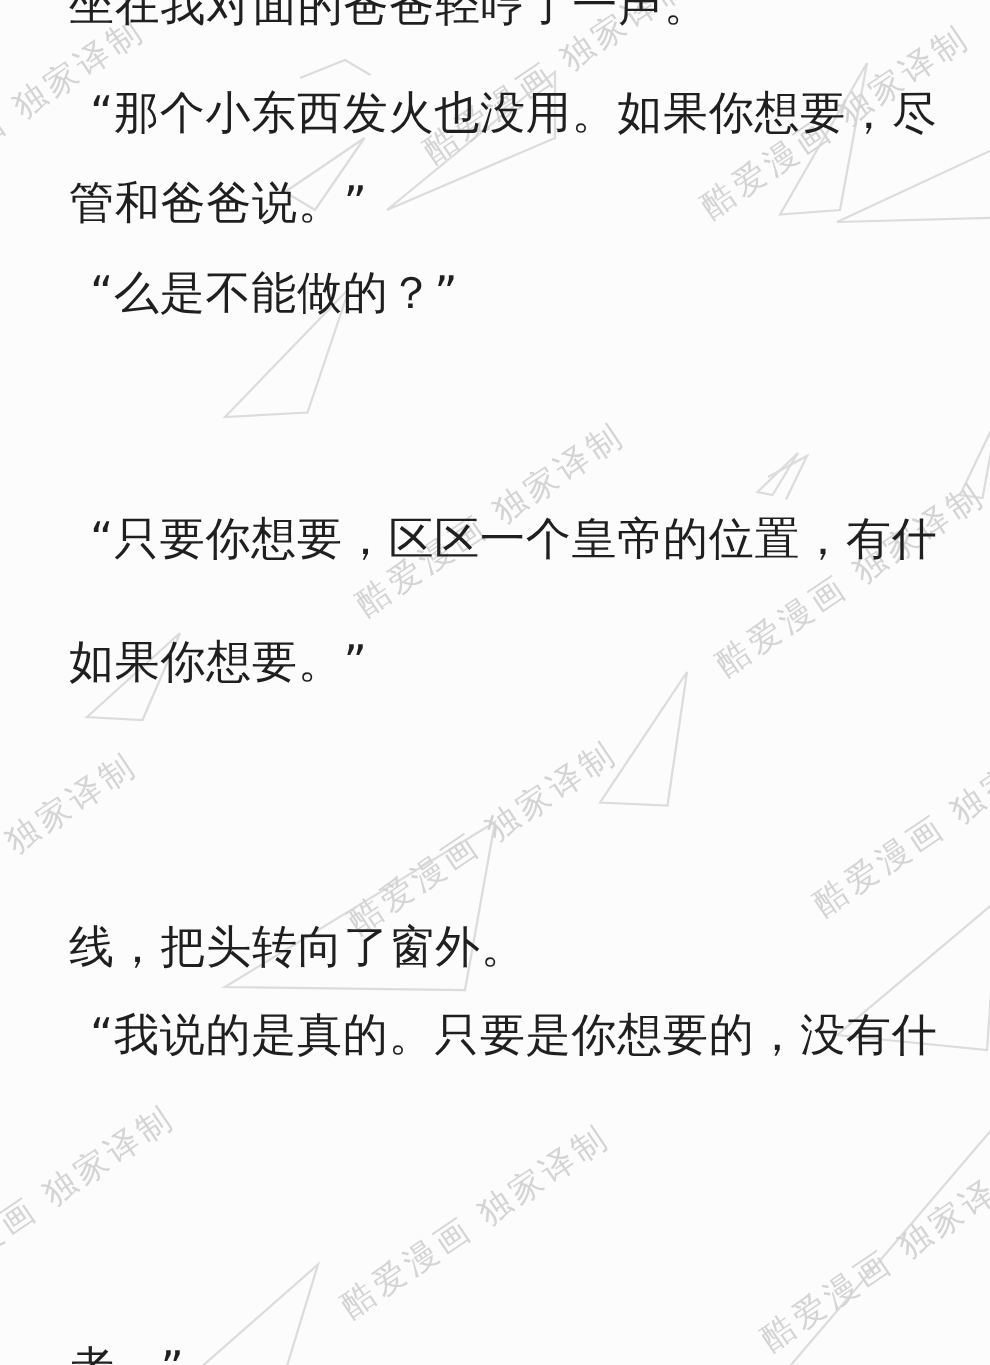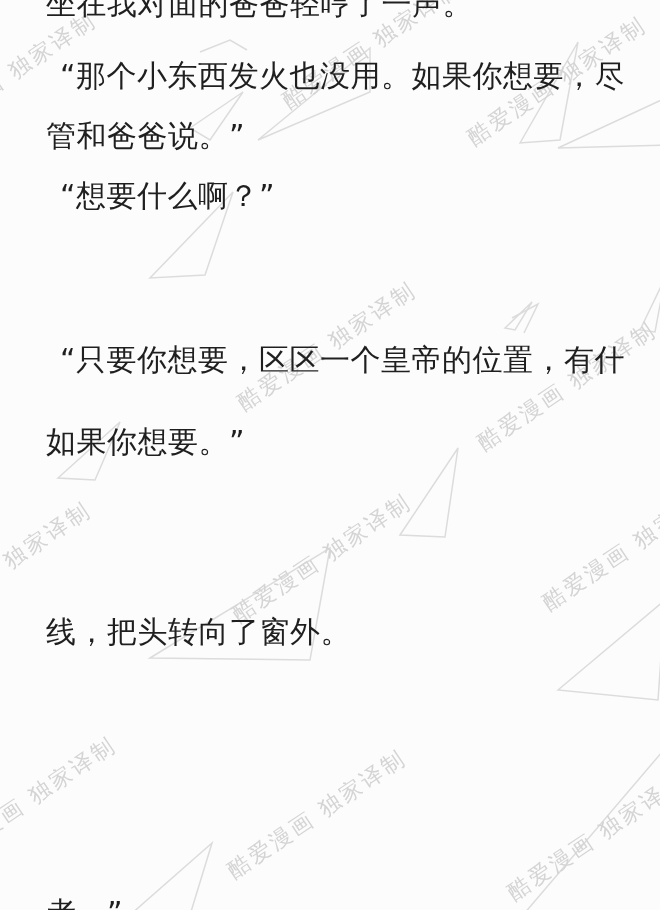--- a/index.html
+++ b/index.html
@@ -86,20 +86,21 @@
     <span class="wm w7">酷爱漫画 独家译制</span>
     <span class="wm w8">酷爱漫画 独家译制</span>
     <span class="wm w9">酷爱漫画 独家译制</span>
     <span class="wm w10">酷爱漫画 独家译制</span>
   </div>
 
   <div class="text-layer">
     <div class="line t0">坐在我对面的爸爸轻哼了一声。</div>
     <div class="line t1 indent">“那个小东西发火也没用。如果你想要，尽</div>
     <div class="line t2">管和爸爸说。”</div>
-    <div class="line t3 indent">“想要什么啊？”</div>
+    <div class="line t3 indent">“么是不能做的？”</div>
     <div class="line t6 indent">“只要你想要，区区一个皇帝的位置，有什</div>
     <div class="line t7">如果你想要。”</div>
     <div class="line t10">线，把头转向了窗外。</div>
+    <div class="line t11 indent">“我说的是真的。只要是你想要的，没有什</div>
     <div class="line t15">者。”</div>
   </div>
 
 </div>
 
 </body></html>

